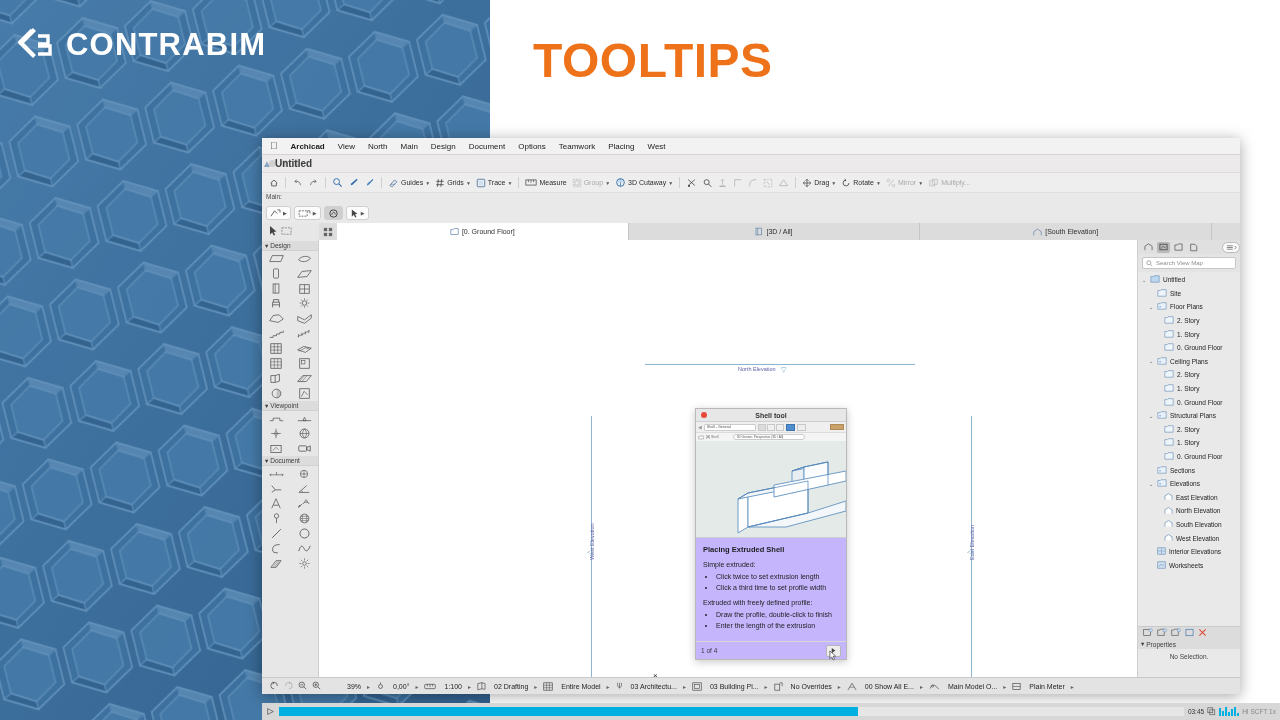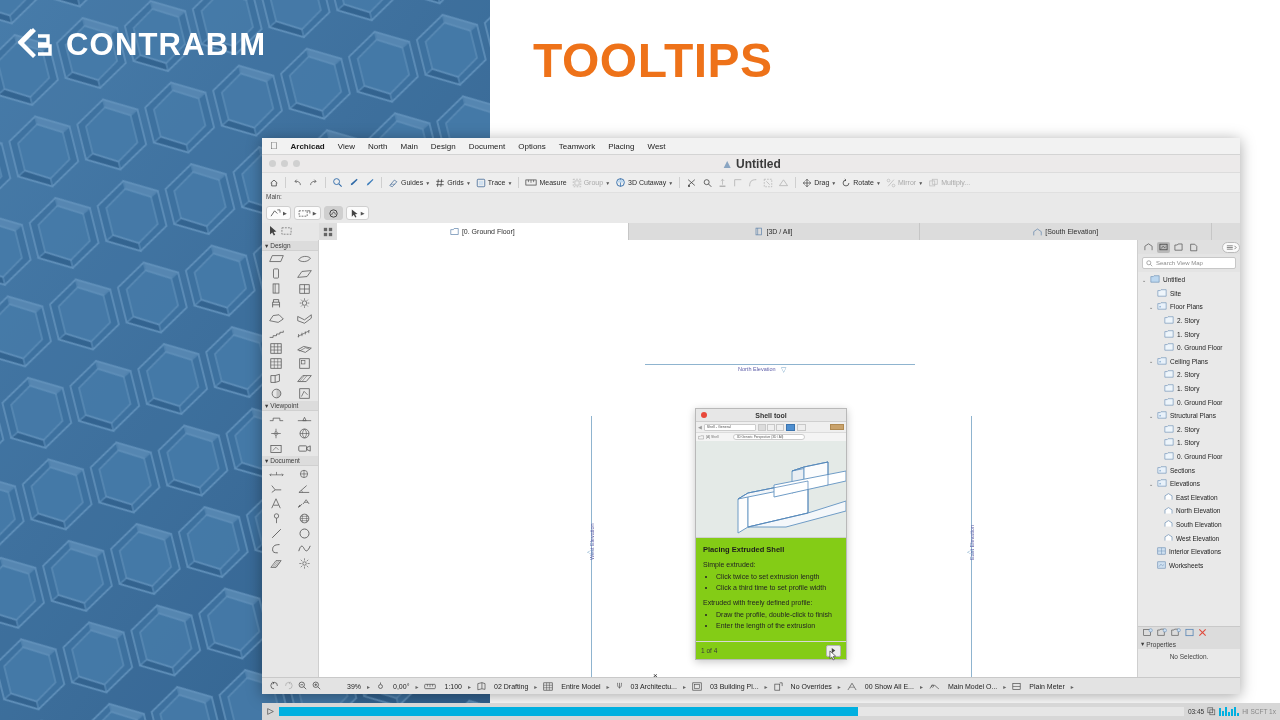--- a/index.html
+++ b/index.html
@@ -53,21 +53,21 @@
   .menubar .mi.app { font-weight:bold; }
 
   
   .titlebar {
     height:18px; background:#eceaea; border-bottom:1px solid #dcdcdc;
     display:flex; align-items:center; padding:0 7px; position:relative;
   }
   .traffic { display:flex; gap:5px; }
   .traffic i { width:7px; height:7px; border-radius:50%; background:#d0d0d0; display:block; }
   .titlebar .tl {
-    position:absolute; left:0; right:0; text-align:center; font-size:12px; font-weight:bold; color:#3b3b3b;
+    position:absolute; left:0; right:0; font-size:10px; font-weight:bold; color:#3b3b3b;
   }
   .titlebar .tl .pg { color:#8aa5c2; margin-right:3px;}
 
   
   .toolbar {
     height:20px; background:#eeeeee; border-bottom:1px solid #e0e0e0;
     display:flex; align-items:center; gap:1px; padding:0 5px;
   }
   .tb-btn {
     height:16px; min-width:14px; display:flex; align-items:center; gap:2px;
@@ -116,21 +116,21 @@
   .canvas { flex:1 1 auto; background:#ffffff; position:relative; overflow:hidden; }
   .elevline { position:absolute; height:1px; background:#8fb4cf; }
   .elevlabel {
     position:absolute; font-size:5.5px; color:#5e5ea8; white-space:nowrap;
   }
   .elevlabel.vert { transform:rotate(-90deg); transform-origin:left top; }
   .elevmark { position:absolute; color:#7aa7c8; font-size:7px; line-height:1; }
 
   
   .tooltipwin {
-    position:absolute; background:#84cc16; border:1px solid #b9b9b9;
+    position:absolute; background:#c4b5fd; border:1px solid #b9b9b9;
     box-shadow:0 2px 8px rgba(0,0,0,.22);
   }
   .ttw-title {
     height:13px; background:#e7e7e7; border-bottom:1px solid #cfcfcf;
     display:flex; align-items:center; position:relative;
   }
   .ttw-title .dot { width:6px; height:6px; border-radius:50%; background:#e8483a; margin-left:5px;}
   .ttw-title span { position:absolute; left:0; right:0; text-align:center; font-size:7px; font-weight:bold; color:#333;}
   .ttw-img { height:116px; background:#e3e9e6; position:relative; overflow:hidden; border-bottom:1px solid #cfcfcf;}
   .ttw-img .minibar { height:11px; background:#efefef; display:flex; align-items:center; gap:2px; padding:0 2px; border-bottom:1px solid #dcdcdc;}

